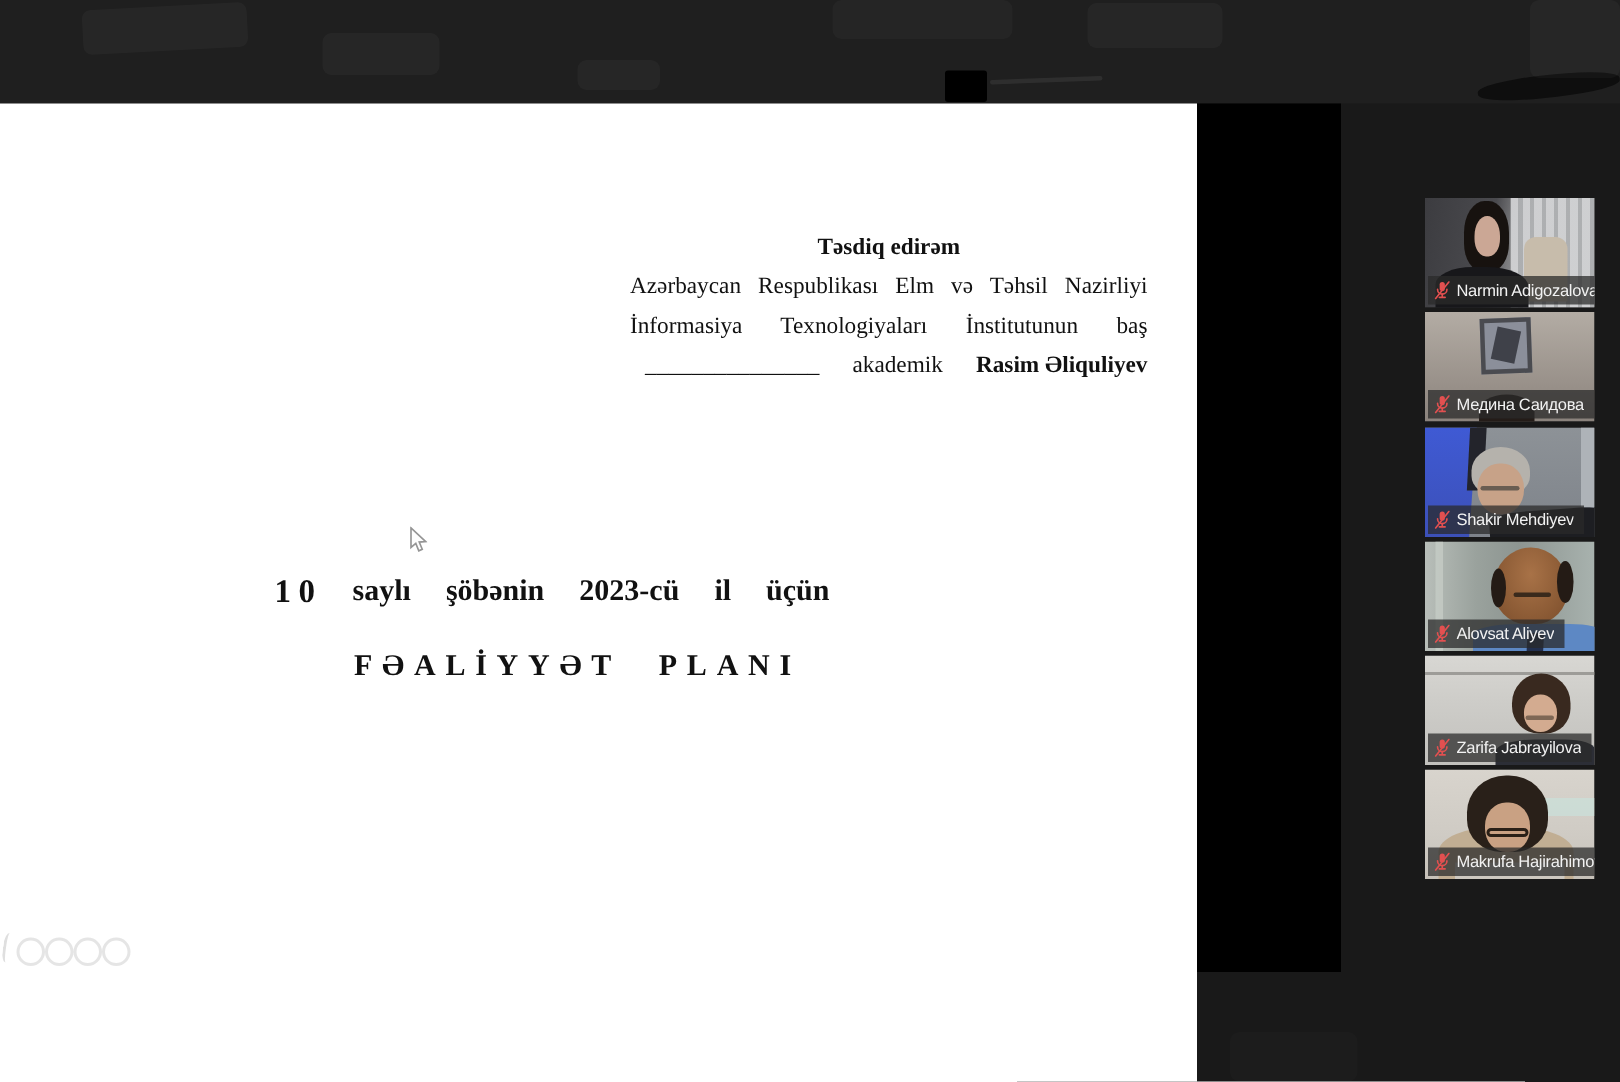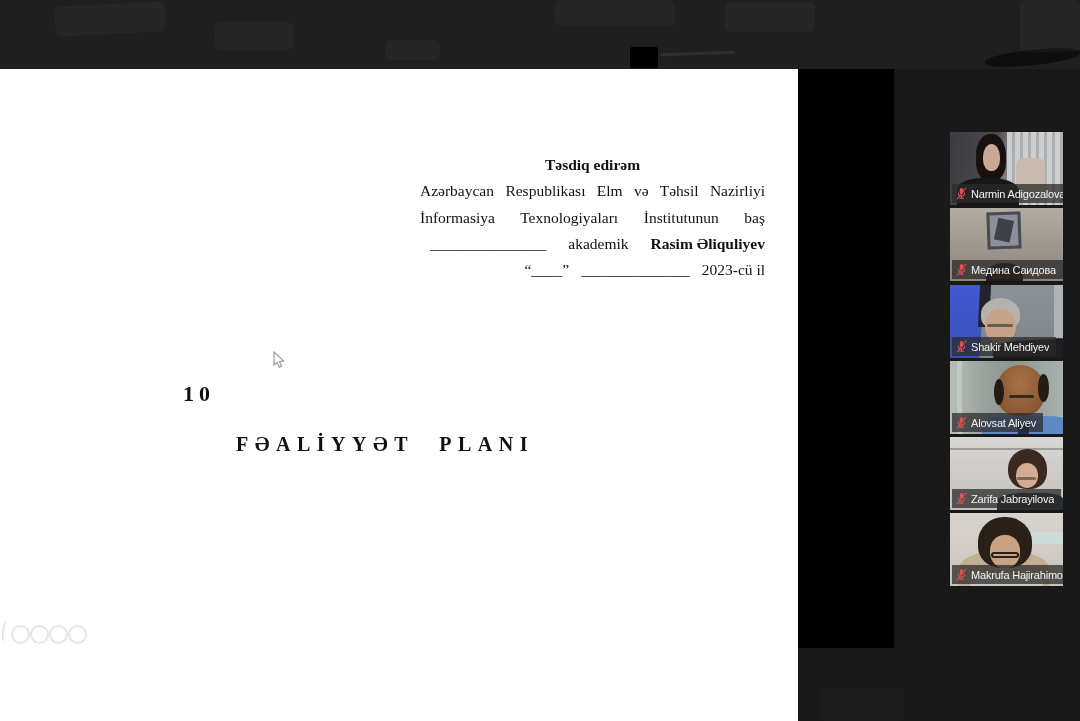--- a/index.html
+++ b/index.html
@@ -151,29 +151,25 @@
 <div class="page">
   <div class="doc-block">
     <div class="doc-heading">Təsdiq edirəm</div>
     <div class="doc-just">Azərbaycan Respublikası Elm və Təhsil Nazirliyi</div>
     <div class="doc-just">İnformasiya Texnologiyaları İnstitutunun baş</div>
     <div class="sig-row">
       <span>_______________</span>
       <span>akademik</span>
       <span class="sig-name">Rasim Əliquliyev</span>
     </div>
-    <div class="date-row">
-      <span>“____”</span>
-      <span>______________</span>
-      <span>2023-cü il</span>
-    </div>
   </div>
 
   <div class="subtitle-row">
     <span class="subtitle-num">10</span>
+    <span class="subtitle-rest">saylı şöbənin 2023-cü il üçün</span>
   </div>
   <div class="main-title">FƏALİYYƏT PLANI</div>
 
   <div class="watermark">
     <div class="wm-f"></div>
     <div class="wm-c" style="left:9px"></div>
     <div class="wm-c" style="left:28px"></div>
     <div class="wm-c" style="left:47px"></div>
     <div class="wm-c" style="left:66px"></div>
   </div>

